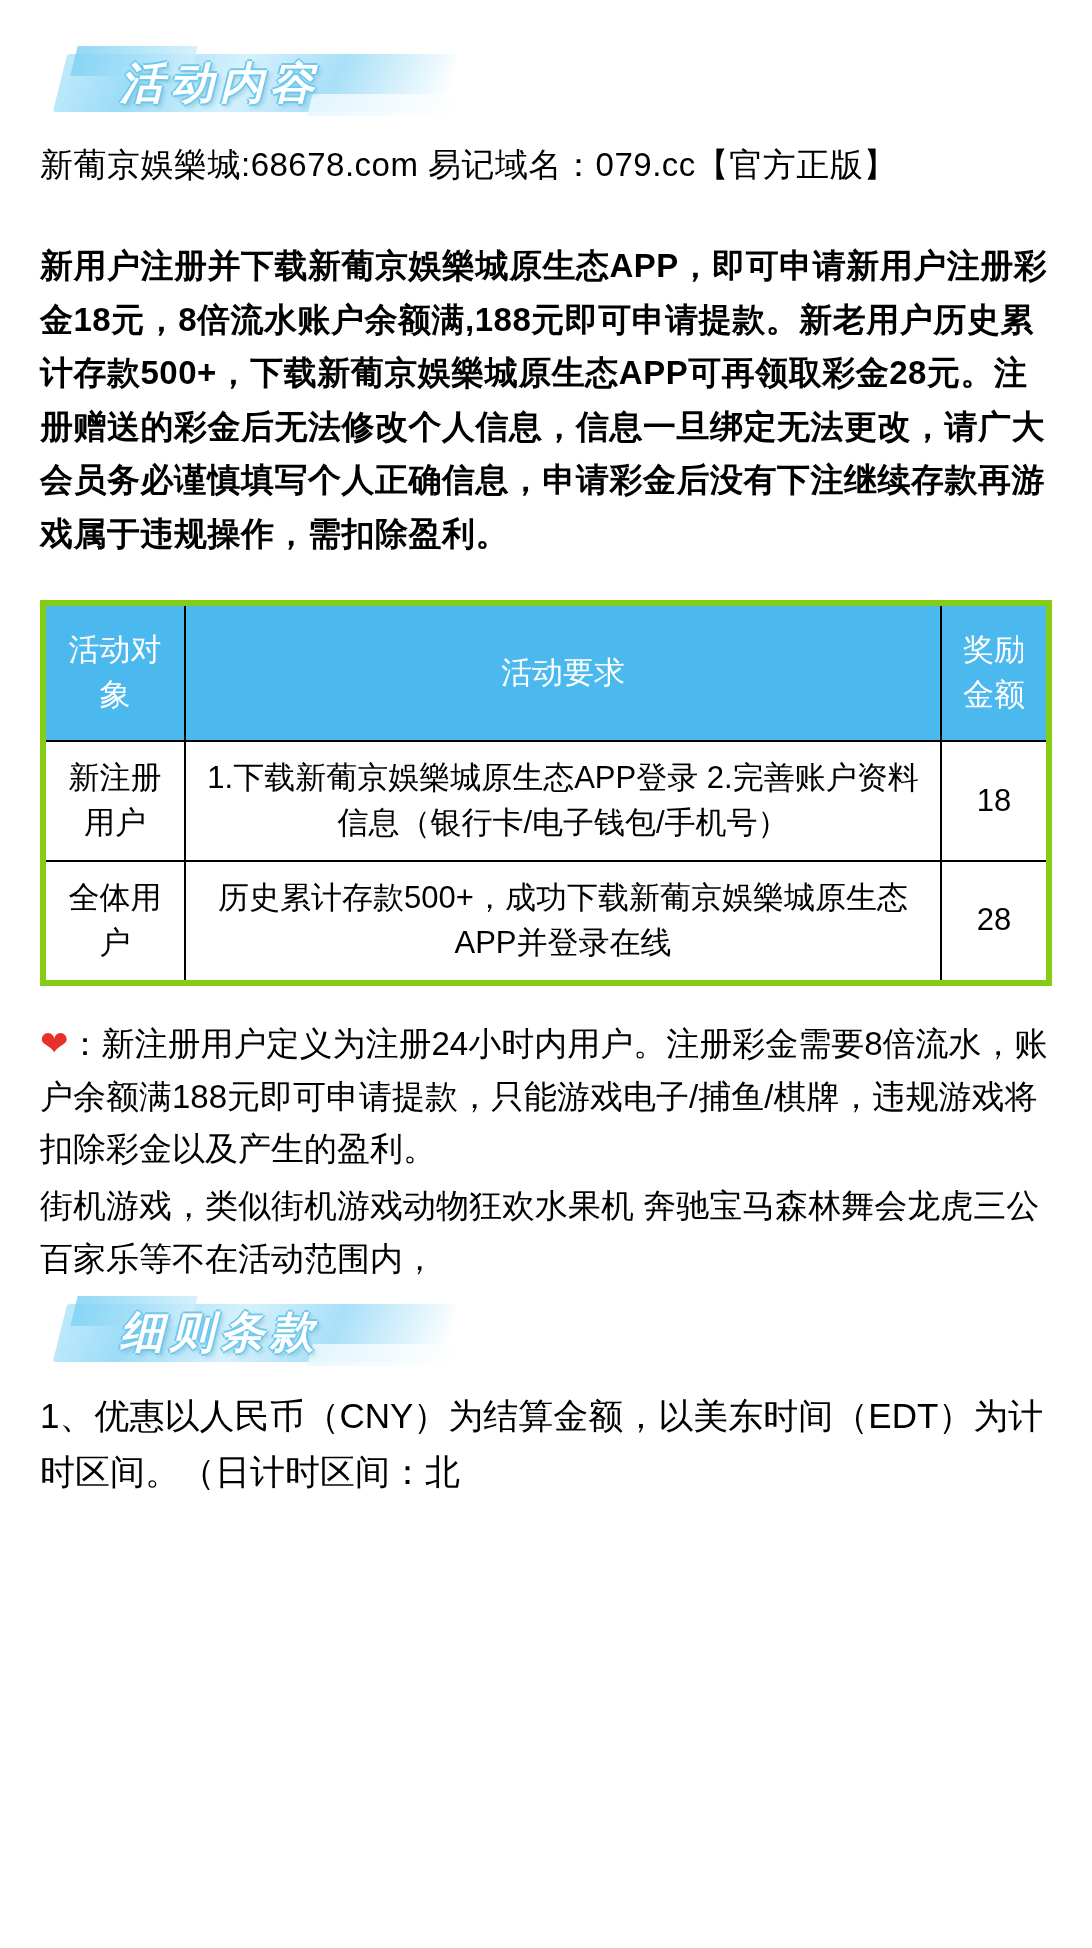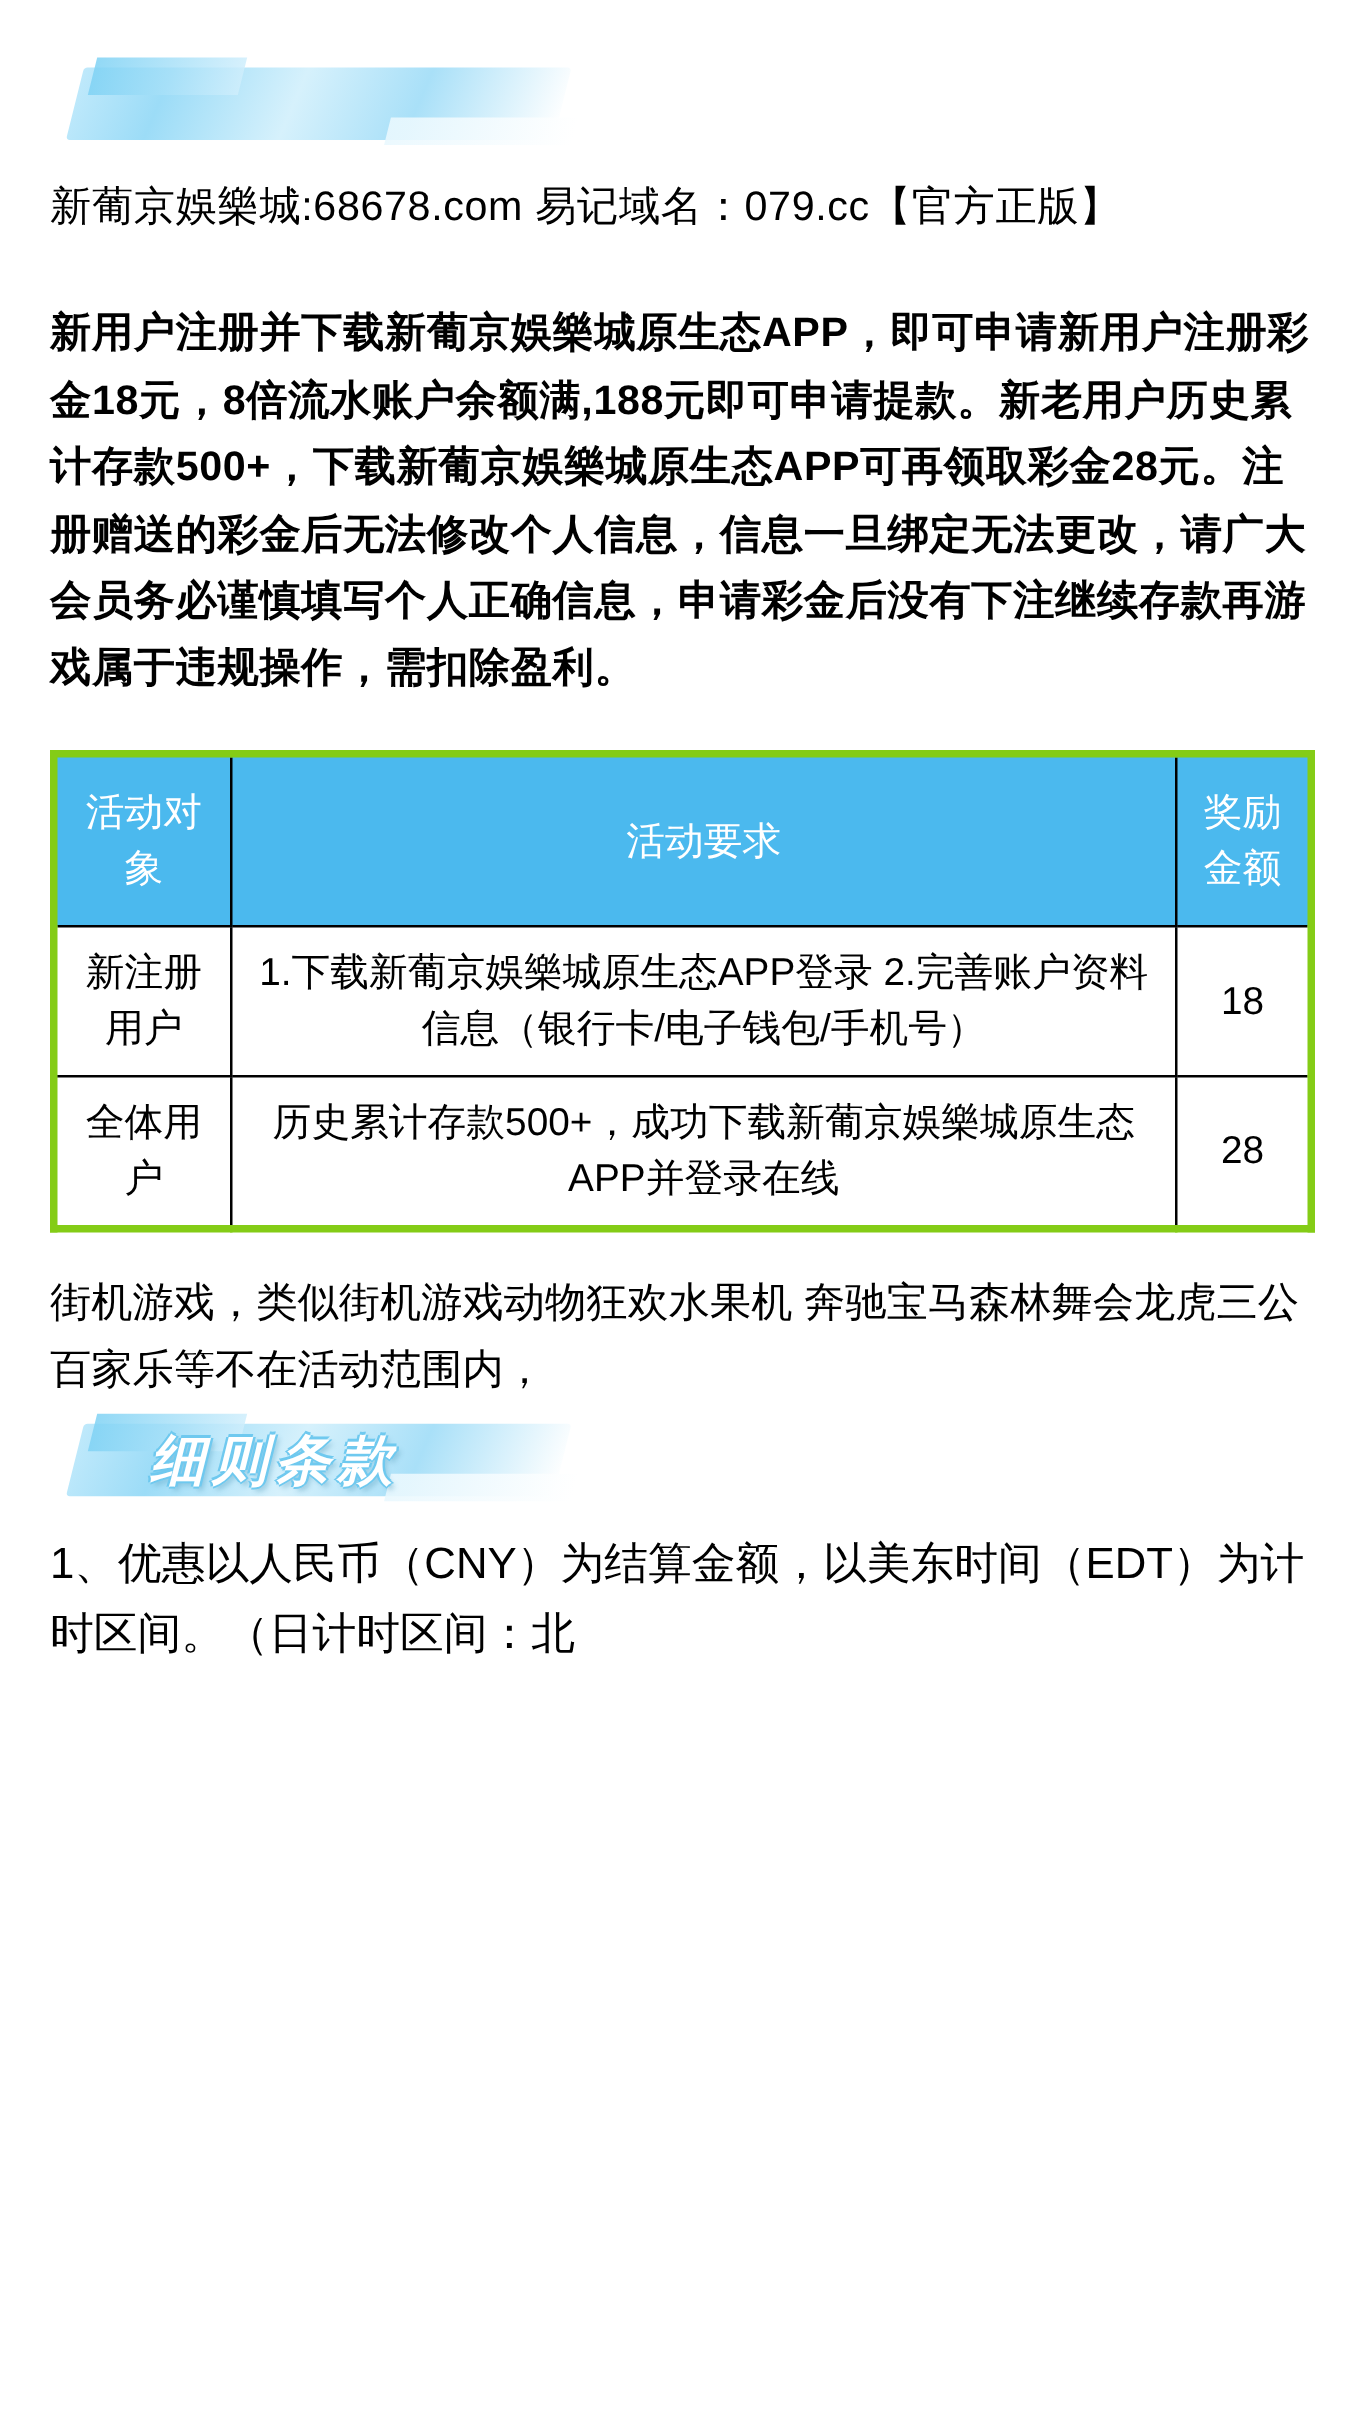--- a/index.html
+++ b/index.html
@@ -174,20 +174,21 @@
 
 <div id="page">
 
 
   <div class="content">
 
     <div class="section-banner">
       <div class="bar"></div>
       <div class="bar2"></div>
       <div class="bar3"></div>
+      <div class="banner-text">活动内容</div>
     </div>
 
     <p class="para para-lead">新葡京娛樂城:68678.com  易记域名：079.cc【官方正版】</p>
 
     <p class="para para-block">新用户注册并下载新葡京娛樂城原生态APP，即可申请新用户注册彩金18元，8倍流水账户余额满,188元即可申请提款。新老用户历史累计存款500+，下载新葡京娛樂城原生态APP可再领取彩金28元。注册赠送的彩金后无法修改个人信息，信息一旦绑定无法更改，请广大会员务必谨慎填写个人正确信息，申请彩金后没有下注继续存款再游戏属于违规操作，需扣除盈利。</p>
 
     <table class="promo-table">
       <thead>
         <tr>
           <th class="col-obj">活动对象</th>
@@ -202,20 +203,23 @@
           <td class="amount col-amt">18</td>
         </tr>
         <tr>
           <td class="col-obj">全体用户</td>
           <td class="req">历史累计存款500+，成功下载新葡京娛樂城原生态APP并登录在线</td>
           <td class="amount col-amt">28</td>
         </tr>
       </tbody>
     </table>
 
+    <p class="note">
+      <span class="heart">❤</span><span>：新注册用户定义为注册24小时内用户。注册彩金需要8倍流水，账户余额满188元即可申请提款，只能游戏电子/捕鱼/棋牌，违规游戏将扣除彩金以及产生的盈利。</span>
+    </p>
     <p class="note note-2">街机游戏，类似街机游戏动物狂欢水果机 奔驰宝马森林舞会龙虎三公百家乐等不在活动范围内，</p>
 
     <div class="section-banner bottom-block">
       <div class="bar"></div>
       <div class="bar2"></div>
       <div class="bar3"></div>
       <div class="banner-text">细则条款</div>
     </div>
 
     <p class="last-para">1、优惠以人民币（CNY）为结算金额，以美东时间（EDT）为计时区间。（日计时区间：北</p>

